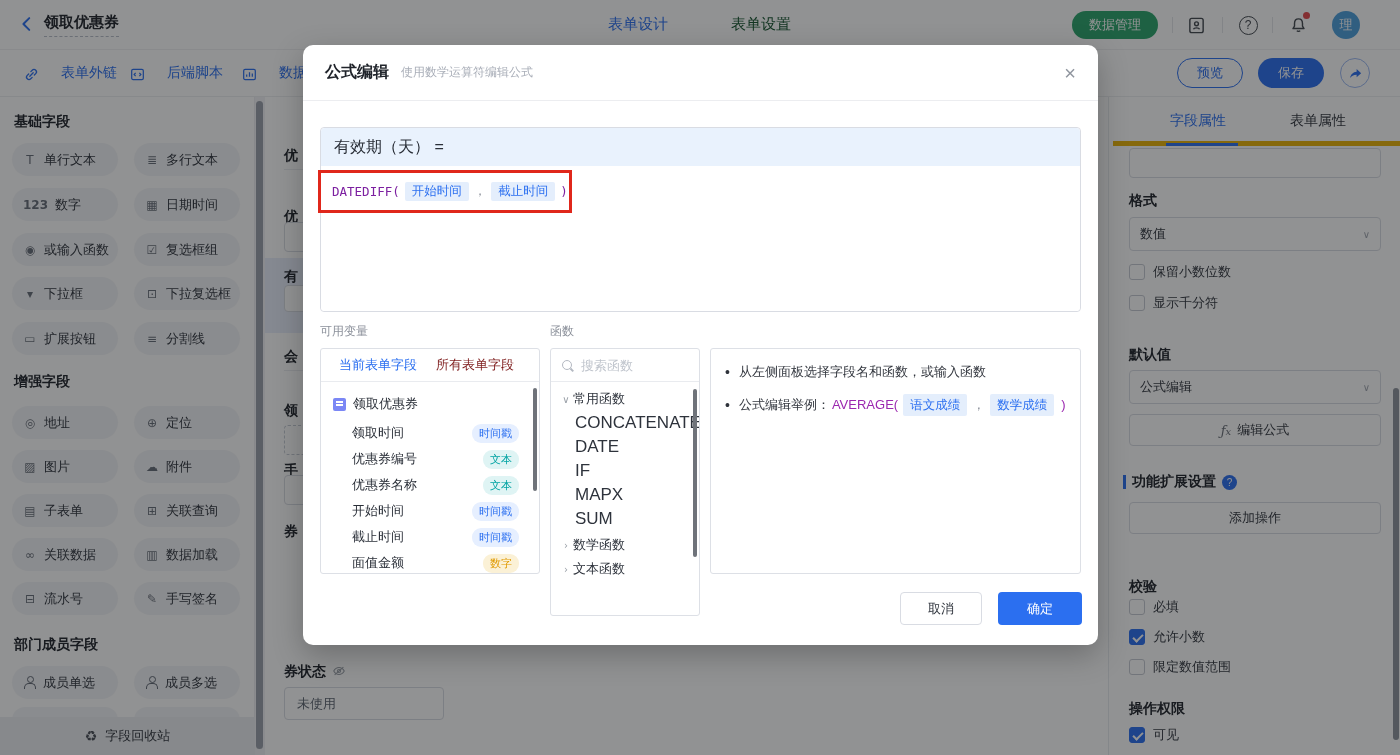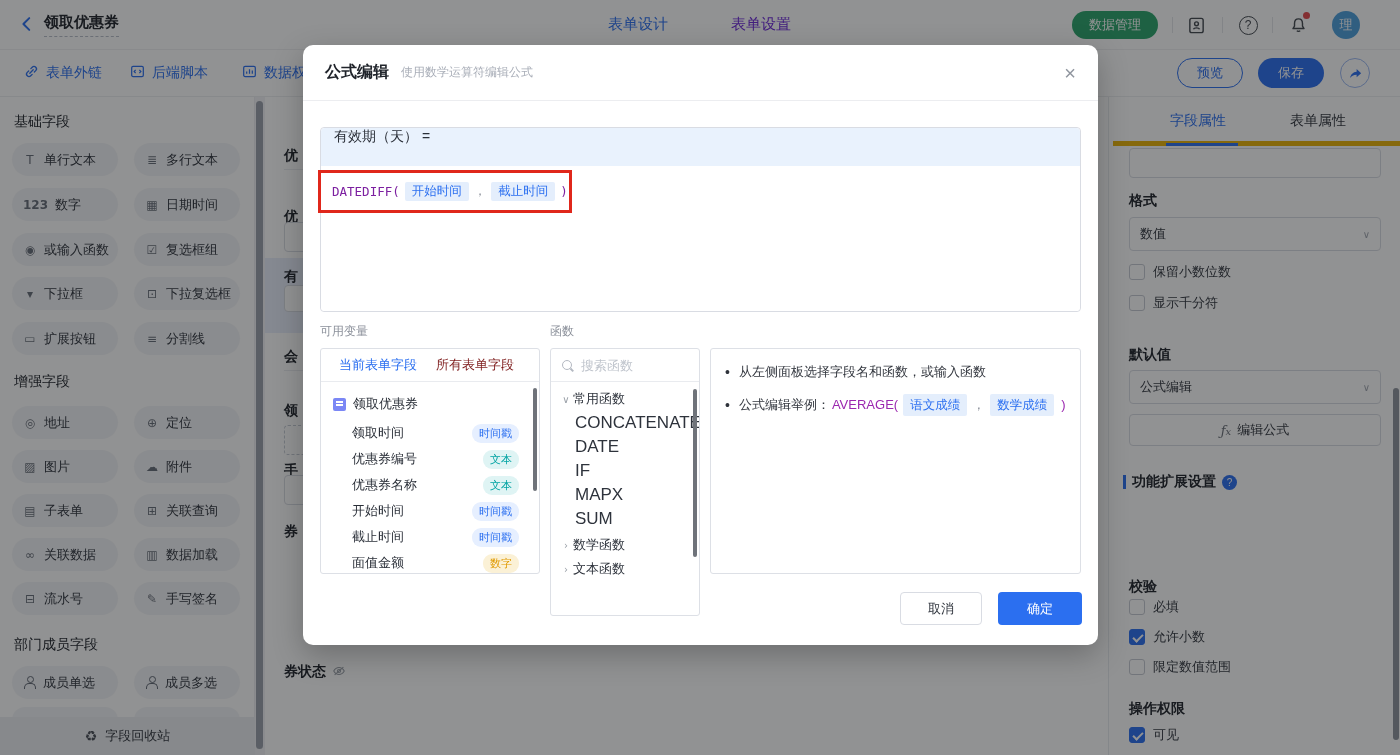--- a/index.html
+++ b/index.html
@@ -3,40 +3,40 @@
 <meta charset="utf-8">
 <style>
 *{margin:0;padding:0;box-sizing:border-box}
 html,body{width:1400px;height:755px}
 body{font-family:"Liberation Sans","DejaVu Sans",sans-serif;position:relative;overflow:hidden;background:#fff;color:#2a2f38}
 
 
 .topbar{position:absolute;left:0;top:0;width:1400px;height:50px;background:#fff;border-bottom:1px solid #f0f1f3;z-index:1}
 .back-btn{position:absolute;left:18px;top:15px;width:20px;height:20px;cursor:pointer}
 .page-title{position:absolute;left:44px;top:13px;font-size:15px;font-weight:bold;color:#20242b;border-bottom:1px dashed #b9bfc9;padding-bottom:4px}
-.top-tab{position:absolute;top:15px;font-size:15px;color:#6d28d9;cursor:pointer}
+.top-tab{position:absolute;top:15px;font-size:15px;color:#14532d;cursor:pointer}
 .top-tab.active{color:#2b6ff0}
 .green-btn{position:absolute;left:1072px;top:11px;width:86px;height:28px;border-radius:14px;background:#2ba56b;color:#fff;font-size:13px;display:flex;align-items:center;justify-content:center;border:none;cursor:pointer}
 .icon-div{position:absolute;top:17px;width:1px;height:16px;background:#e3e5e9}
 .topbar-icon{position:absolute;top:13px;width:24px;height:24px;display:flex;align-items:center;justify-content:center;cursor:pointer}
 .qmark{width:19px;height:19px;border:1.6px solid #43484f;border-radius:50%;display:flex;align-items:center;justify-content:center;font-size:12px;color:#43484f}
 .avatar{position:absolute;left:1332px;top:11px;width:28px;height:28px;border-radius:50%;background:#4d9fdc;color:#fff;font-size:13px;display:flex;align-items:center;justify-content:center}
 .red-dot{position:absolute;right:0;top:-1px;width:7px;height:7px;border-radius:50%;background:#e5484d}
 
 
 .toolbar2{position:absolute;left:0;top:50px;width:1400px;height:47px;background:#fff;border-bottom:1px solid #eceef1;z-index:1}
-.t2-link{position:absolute;top:14px;display:flex;gap:7px;align-items:flex-start;font-size:14px;color:#2b6ff0;cursor:pointer}
+.t2-link{position:absolute;top:14px;display:flex;gap:22px;align-items:flex-end;font-size:14px;color:#2b6ff0;cursor:pointer}
 .pill-btn{position:absolute;top:8px;height:30px;border-radius:15px;font-size:13px;display:flex;align-items:center;justify-content:center;cursor:pointer}
 .pill-preview{left:1177px;width:66px;border:1px solid #2b6ff0;color:#2b6ff0;background:#fff}
 .pill-save{left:1258px;width:66px;background:#2b6ff0;color:#fff;border:none}
 .share-btn{position:absolute;left:1340px;top:8px;width:30px;height:30px;border-radius:50%;border:1px solid #9db9f2;background:#fff;display:flex;align-items:center;justify-content:center;cursor:pointer}
 
 
 .sidebar{position:absolute;left:0;top:97px;width:255px;height:658px;background:#fff;border-right:1px solid #ecedf0;z-index:1}
-.sec-title{position:absolute;left:14px;font-size:14px;font-weight:normal;color:#20242b}
+.sec-title{position:absolute;left:14px;font-size:14px;font-weight:bold;color:#20242b}
 .fld{position:absolute;width:106px;height:33px;border-radius:17px;background:#f3f4f7;display:flex;align-items:center;gap:7px;padding-left:11px;font-size:13px;color:#2e333c;cursor:pointer}
 .fld .fi{color:#676d78;font-size:12px;min-width:14px;text-align:center;flex:none;font-family:"DejaVu Sans",sans-serif}
 .fi-num{font-size:9px;font-weight:bold;letter-spacing:0}
 .person{position:relative;width:13px;height:13px;display:inline-block;flex:none}
 .person::before{content:"";position:absolute;top:0;left:4px;width:5px;height:5px;border:1.3px solid #5f6672;border-radius:50%}
 .person::after{content:"";position:absolute;bottom:0;left:1px;width:10px;height:5px;border:1.3px solid #5f6672;border-radius:5px 5px 0 0;border-bottom:none}
 .recycle{position:absolute;left:0;top:620px;width:255px;height:38px;background:#edeff2;display:flex;align-items:center;justify-content:center;gap:8px;font-size:13px;color:#33373f;z-index:2;cursor:pointer}
 .recycle .ri{color:#4a4f58;font-size:14px;font-family:"DejaVu Sans",sans-serif}
 
 
@@ -74,21 +74,21 @@
 .rp-scroll{position:absolute;left:284px;top:291px;width:6px;height:352px;background:#8f949e;border-radius:3px;cursor:pointer}
 
 
 .overlay{position:absolute;inset:0;background:rgba(15,17,20,0.46);z-index:40}
 .modal{position:absolute;left:303px;top:45px;width:795px;height:600px;background:#fff;border-radius:10px;z-index:50;box-shadow:0 10px 30px rgba(0,0,0,.25)}
 .m-head{position:absolute;left:0;top:0;width:100%;height:56px;border-bottom:1px solid #ecedf0;display:flex;align-items:center;padding:0 22px;gap:12px}
 .m-title{font-size:16px;font-weight:bold;color:#20242b}
 .m-sub{font-size:12px;color:#a9aeb8}
 .m-close{margin-left:auto;font-size:20px;color:#8f959e;cursor:pointer;line-height:1}
 .editor{position:absolute;left:17px;top:82px;width:761px;border:1px solid #d9dce3;border-radius:4px}
-.ed-bar{height:38px;background:#e9f2fd;display:flex;padding:0 13px;font-size:14px;color:#2a2f38;border-radius:4px 4px 0 0}
+.ed-bar{height:38px;background:#e9f2fd;display:flex;align-items:center;padding:0 13px;font-size:16px;color:#2a2f38;border-radius:4px 4px 0 0}
 .ed-body{height:145px;background:#fff;position:relative;border-radius:0 0 4px 4px}
 .red-box{position:absolute;left:-3px;top:4px;width:254px;height:43px;border:3px solid #e0271b;pointer-events:none}
 .fline{position:absolute;left:11px;top:16px;display:flex;align-items:center;font-family:"DejaVu Sans Mono",monospace;font-size:12.5px;color:#7c1fa0}
 .chip{font-family:"Liberation Sans",sans-serif;background:#e4eefc;color:#2b6ff0;font-size:12.5px;padding:1px 7px;border-radius:2px;margin:0 5px;cursor:pointer}
 .fcomma{color:#8a8f99;font-family:"Liberation Sans",sans-serif}
 .m-sec-label{position:absolute;font-size:12px;color:#8b909a}
 .panel{position:absolute;border:1px solid #dde0e6;border-radius:3px;background:#fff}
 .v-tabs{height:33px;border-bottom:1px solid #e9ebef;display:flex;align-items:center;font-size:13px}
 .v-tab{cursor:pointer;color:#7f1d1d}
 .v-tab.active{color:#2b6ff0}
@@ -311,20 +311,23 @@
   <div class="cv-input" style="top:378px"></div>
   <div class="cv-label" style="top:426px">券</div>
 
   <div class="cv-label" style="top:566px">
     <span>券状态</span><span class="eye-off"><svg width="14" height="14" viewBox="0 0 16 16" fill="none" stroke="#9aa0a8" stroke-width="1.2">
           <path d="M2 8 C3.5 5.4 5.6 4 8 4 C10.4 4 12.5 5.4 14 8 C12.5 10.6 10.4 12 8 12 C5.6 12 3.5 10.6 2 8 Z"></path>
           <circle cx="8" cy="8" r="1.8"></circle>
           <path d="M3 12.5 L13 3.5"></path>
         </svg></span>
   </div>
+  <div class="status-input">
+    <span>未使用</span>
+  </div>
 </div>
 
 <aside class="rightpanel">
   <div class="rp-tabs">
     <span class="rp-tab active" style="left:57px">字段属性</span>
     <span class="rp-tab" style="left:177px">表单属性</span>
     <span class="rp-underline"></span>
   </div>
   <div class="rp-input" style="top:51px"></div>
 
@@ -350,20 +353,23 @@
   <button class="rp-btn" style="top:317px">
     <span class="fxi">ƒ<i>x</i></span>
     <span>编辑公式</span>
   </button>
 
   <div class="sec-head" style="top:376px">
     <span class="blue-bar"></span>
     <span>功能扩展设置</span>
     <span class="qfill">?</span>
   </div>
+  <button class="rp-btn" style="top:405px">
+    <span>添加操作</span>
+  </button>
 
   <div class="rp-label" style="top:481px">校验</div>
   <label class="cbrow" style="top:501px">
     <span class="cb"></span>
     <span>必填</span>
   </label>
   <label class="cbrow" style="top:531px">
     <span class="cb on"></span>
     <span>允许小数</span>
   </label>

